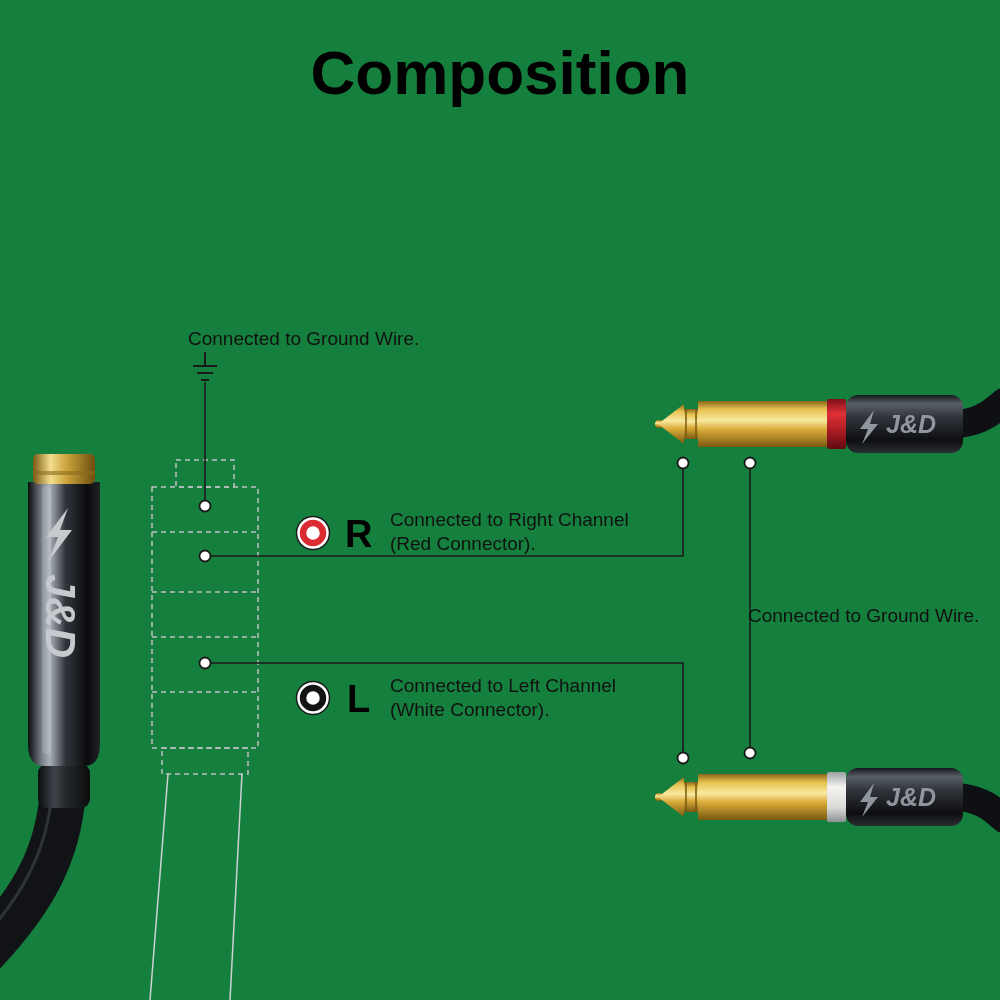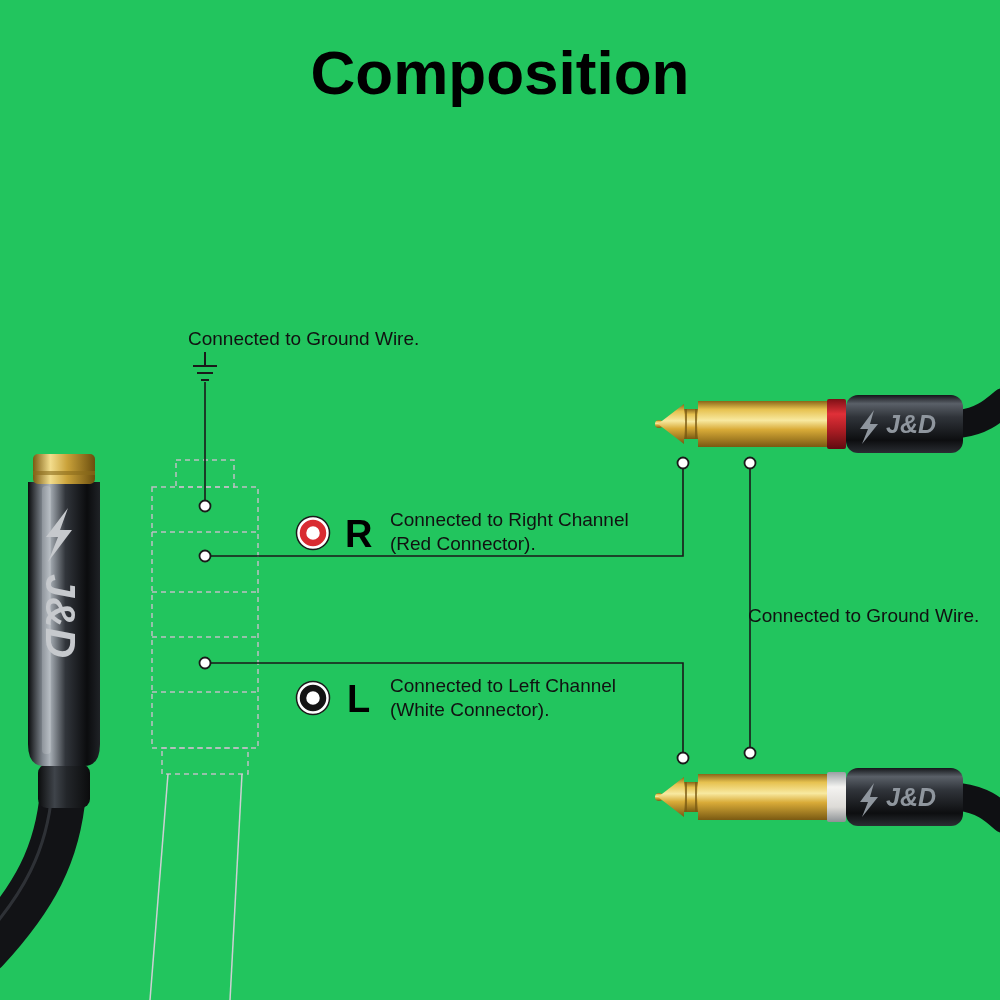--- a/index.html
+++ b/index.html
@@ -1,16 +1,16 @@
 <!DOCTYPE html>
 <html><head>
 <meta charset="utf-8">
 <style>
   html,body{margin:0;padding:0;background:#ffffff;}
-  #stage{position:relative;width:1000px;height:1000px;background:#22c55e;overflow:hidden;
+  #stage{position:relative;width:1000px;height:1000px;background:#15803d;overflow:hidden;
          font-family:"Liberation Sans", sans-serif;}
   svg{display:block;}
   text{font-family:"Liberation Sans", sans-serif;}
 </style>
 </head>
 <body>
 
 <div id="stage">
 <svg width="1000" height="1000" viewBox="0 0 1000 1000">
   <defs>

